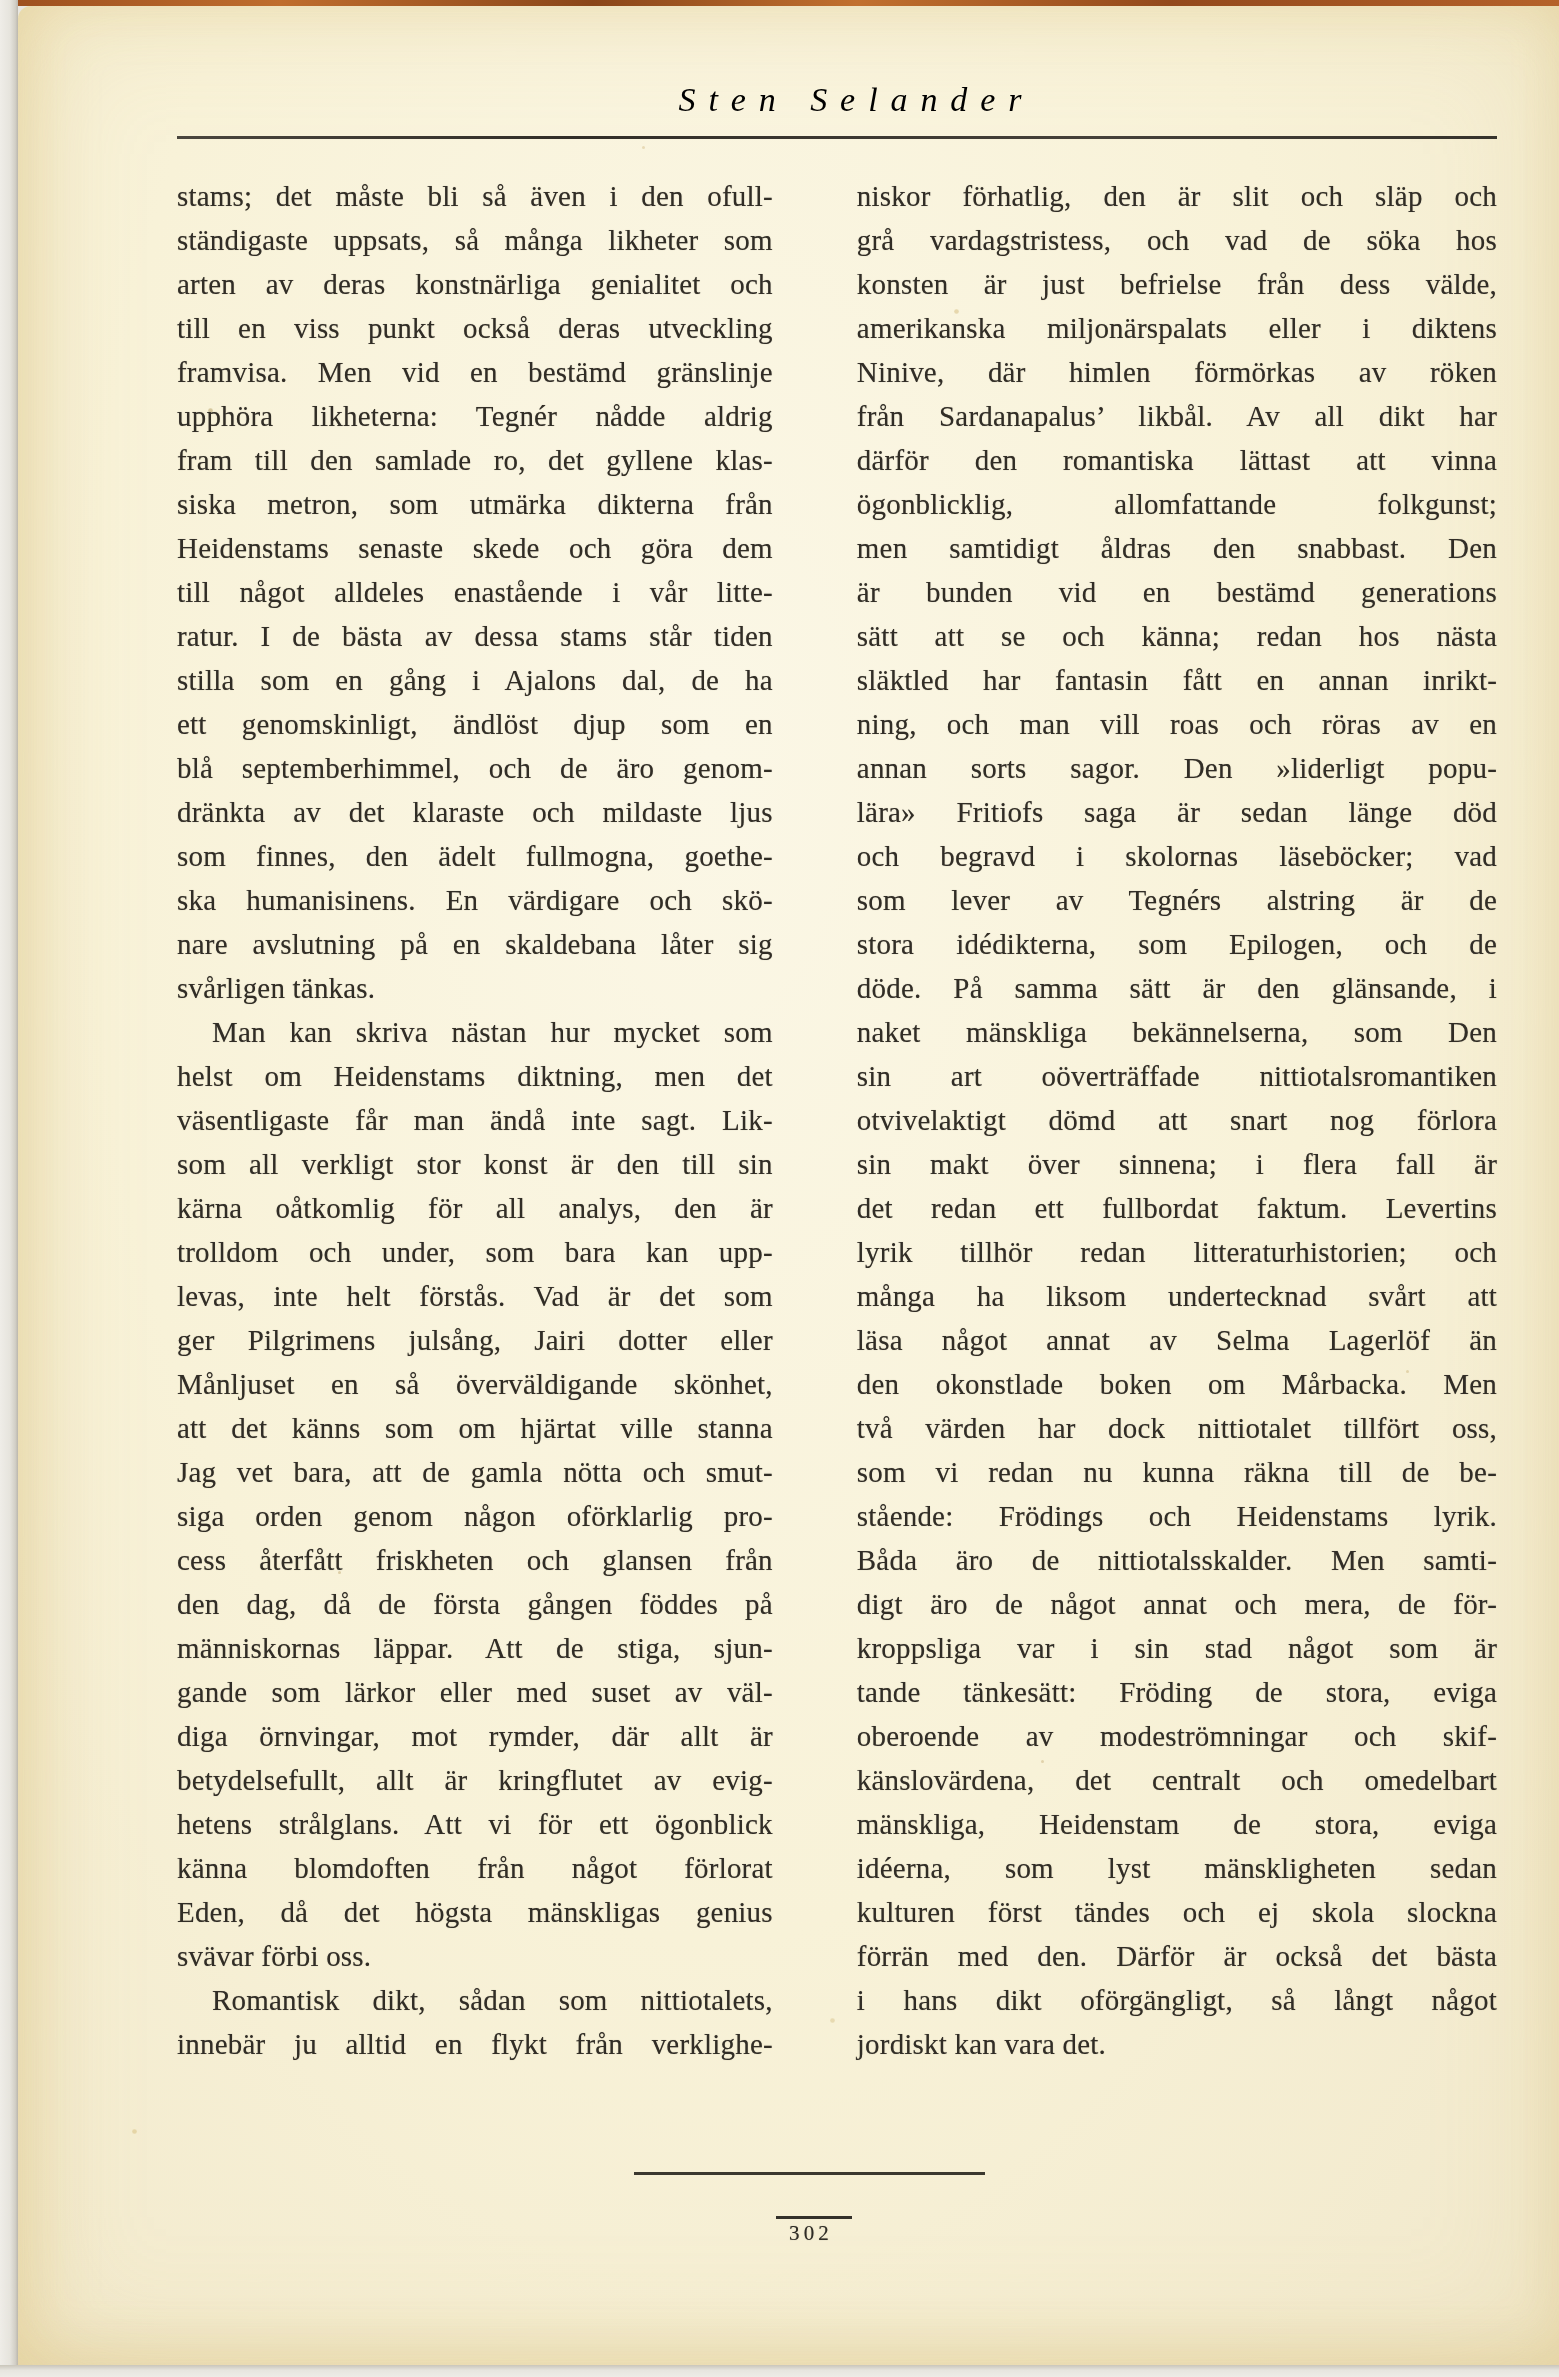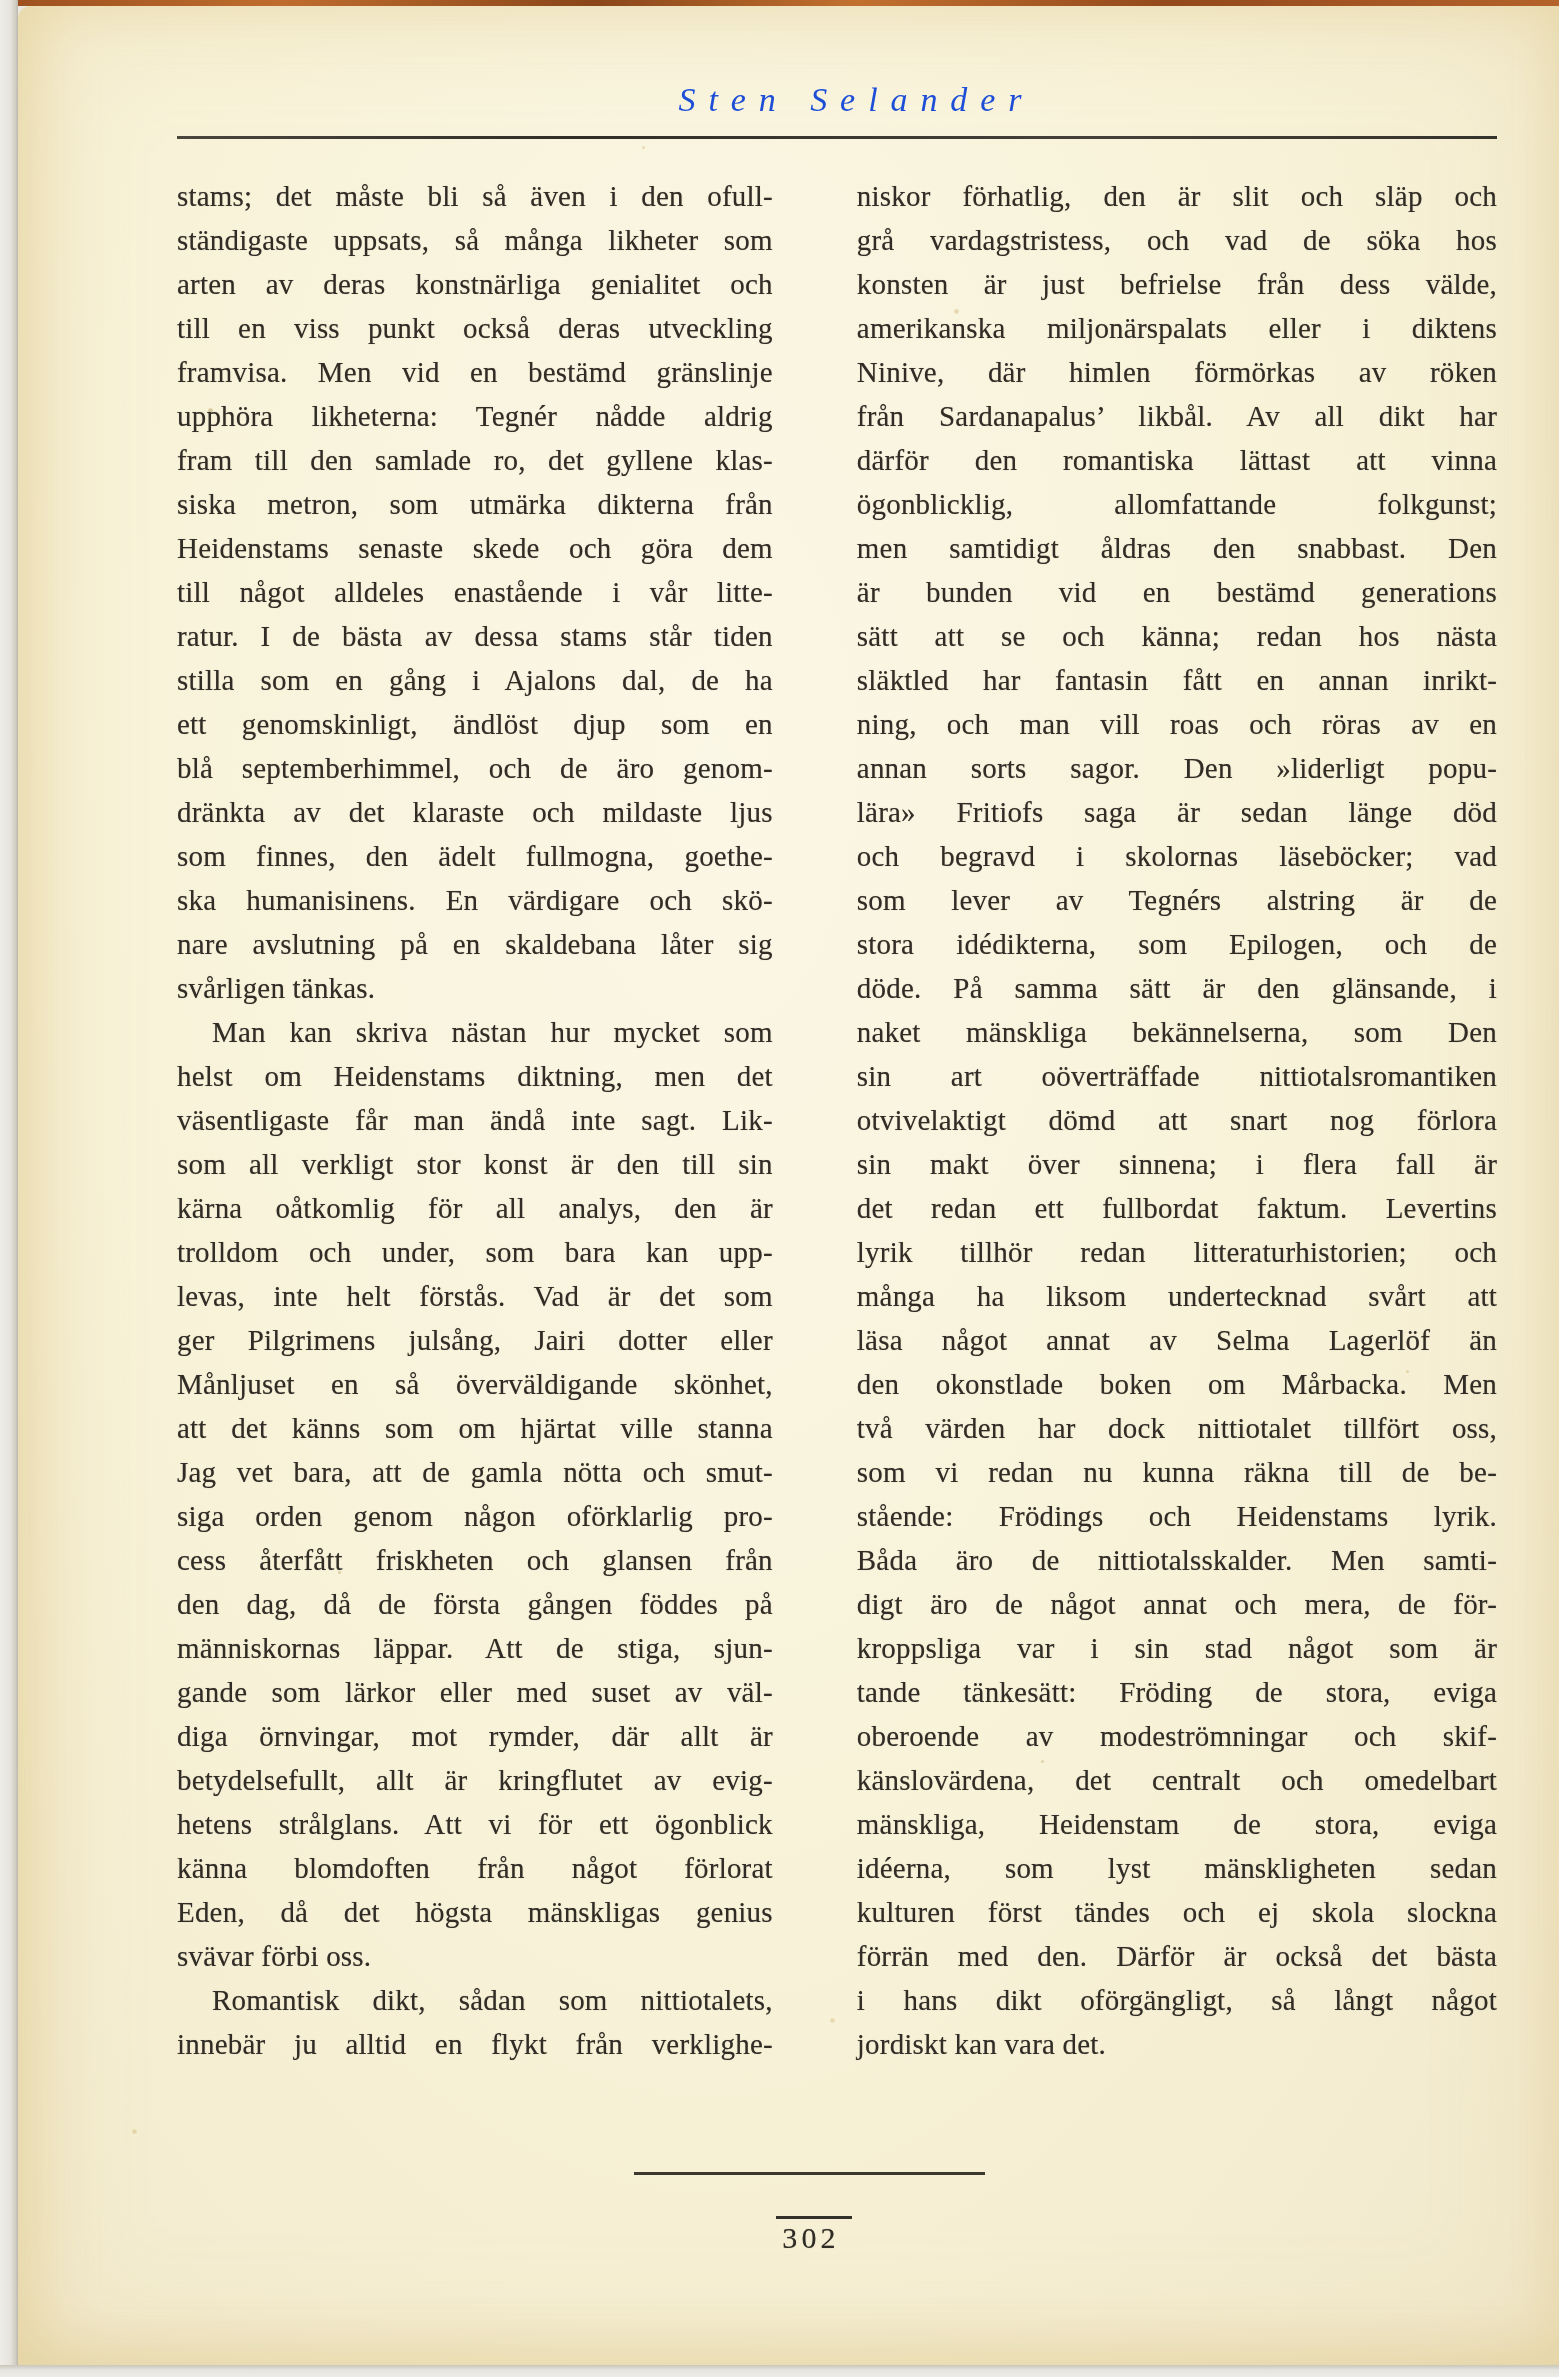--- a/index.html
+++ b/index.html
@@ -17,35 +17,35 @@
         box-shadow:inset 0 0 123px rgba(216,188,116,.26), inset 25px 0 58px rgba(222,196,128,.22),
                    inset 0 -16.4px 49px rgba(205,178,105,.18);}
   .specks{position:absolute;left:0;top:0;width:3.3px;height:3.3px;border-radius:50%;background:transparent;
         box-shadow:191px 403px 0 0.8px rgba(150,120,50,.35), 937px 304px 0 0.8px rgba(190,150,60,.30),
                    526px 846px 0 0 rgba(170,135,55,.25), 1249px 723px 0 0.8px rgba(200,160,70,.28),
                    320px 1565px 0 0 rgba(160,125,50,.30), 813px 2013px 0 0.8px rgba(185,150,65,.25),
                    1388px 1364px 0 0 rgba(175,140,60,.28), 115px 2124px 0 0.8px rgba(195,160,70,.30),
                    624px 140px 0 0 rgba(180,140,60,.25), 1023px 1754px 0 0 rgba(165,130,55,.28);}
   .running-head{position:absolute;top:81px;left:177px;width:1320px;box-sizing:border-box;
         text-align:center;padding-left:39px;font-style:italic;font-size:34px;line-height:1.1;
-        letter-spacing:0.38em;color:#1d4ed8;}
+        letter-spacing:0.38em;color:#000000;}
   .head-rule{position:absolute;top:136px;left:177px;width:1320px;height:2.5px;
         background:linear-gradient(90deg,#4a463e,#312e28 30%,#45413a 70%,#36332c);}
   .columns{position:absolute;top:174px;left:177px;width:1320px;display:flex;}
   .col{color:#312d26;font-size:29px;}
   .col-left{width:604px;margin-right:84px;}
   .col-right{width:649px;}
   .line{height:44px;line-height:44px;text-align:justify;text-align-last:justify;
         text-shadow:0 0 0.8px rgba(49,45,38,.45);letter-spacing:0.2px;}
   .line.indent{padding-left:35px;}
   .line.endp{text-align-last:left;}
   .end-rule{position:absolute;top:2172px;left:634px;width:351px;height:2.5px;background:#3b382f;}
   .pagenum-rule{position:absolute;top:2216px;left:776px;width:76px;height:2.5px;background:#34312a;}
   .pagenum{position:absolute;top:2221px;left:739px;width:144px;text-align:center;
-        font-size:30px;letter-spacing:4.1px;color:#2f2c25;text-shadow:0 0 0.8px rgba(47,44,37,.5);}
+        font-size:21px;letter-spacing:4.1px;color:#2f2c25;text-shadow:0 0 0.8px rgba(47,44,37,.5);}
 </style>
 </head>
 <body>
 
 <div class="scan">
   <div class="top-strip"></div>
   <div class="left-strip"></div>
   <div class="bottom-strip"></div>
 
   <div class="paper">

